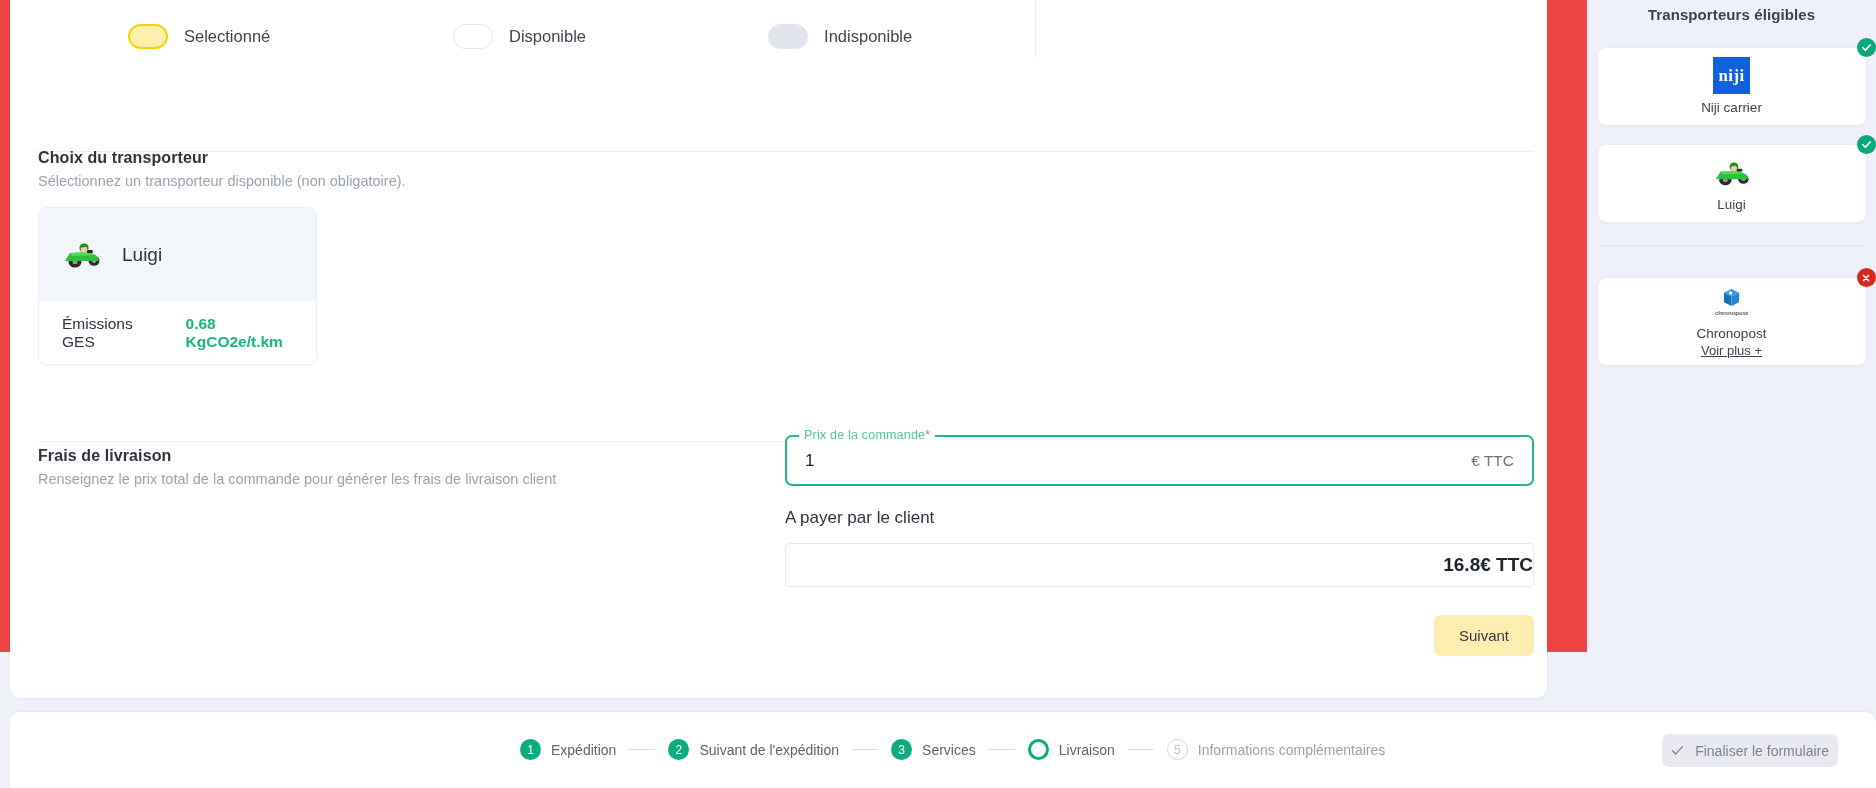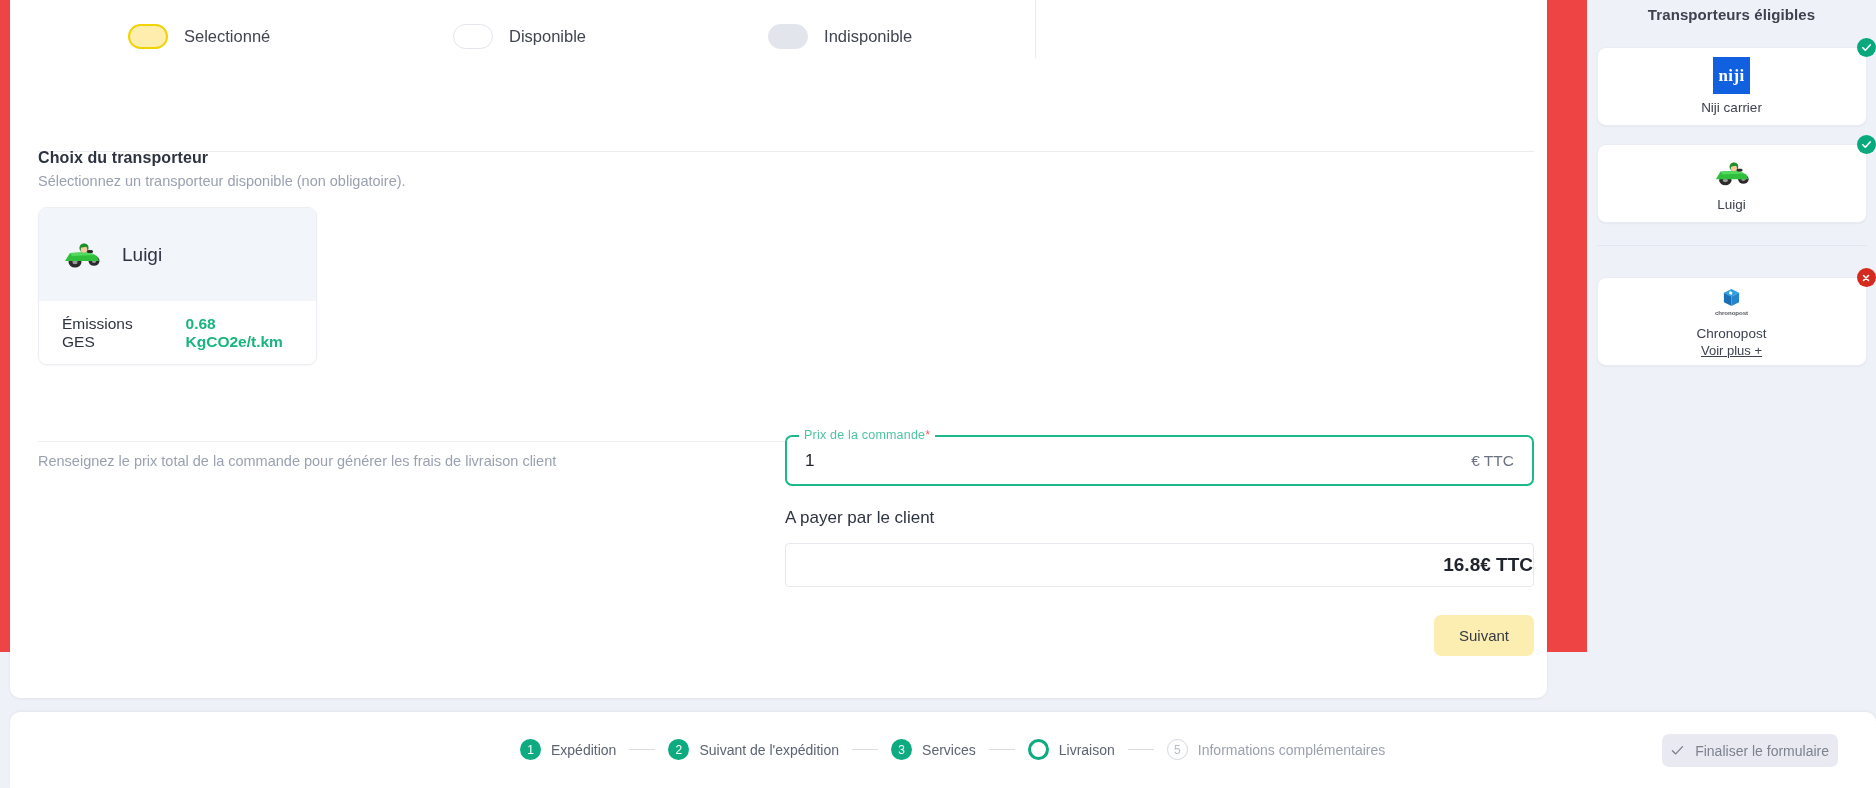--- a/index.html
+++ b/index.html
@@ -440,20 +440,21 @@
       </div>
       <div class="cc-bottom">
         <span class="cc-ges-label">Émissions GES</span>
         <span class="cc-ges-value">0.68 KgCO2e/t.km</span>
       </div>
     </div>
 
     <div class="hr bottom"></div>
 
     <div class="section-head sec-frais">
+      <div class="s-title">Frais de livraison</div>
       <div class="s-sub">Renseignez le prix total de la commande pour générer les frais de livraison client</div>
     </div>
 
     <div class="form-col">
       <div class="field">
         <span class="field-legend">
           <span>Prix de la commande</span><span class="req">*</span>
         </span>
         <input class="field-value" type="text" value="1" style="">
         <span class="field-suffix">€ TTC</span>

